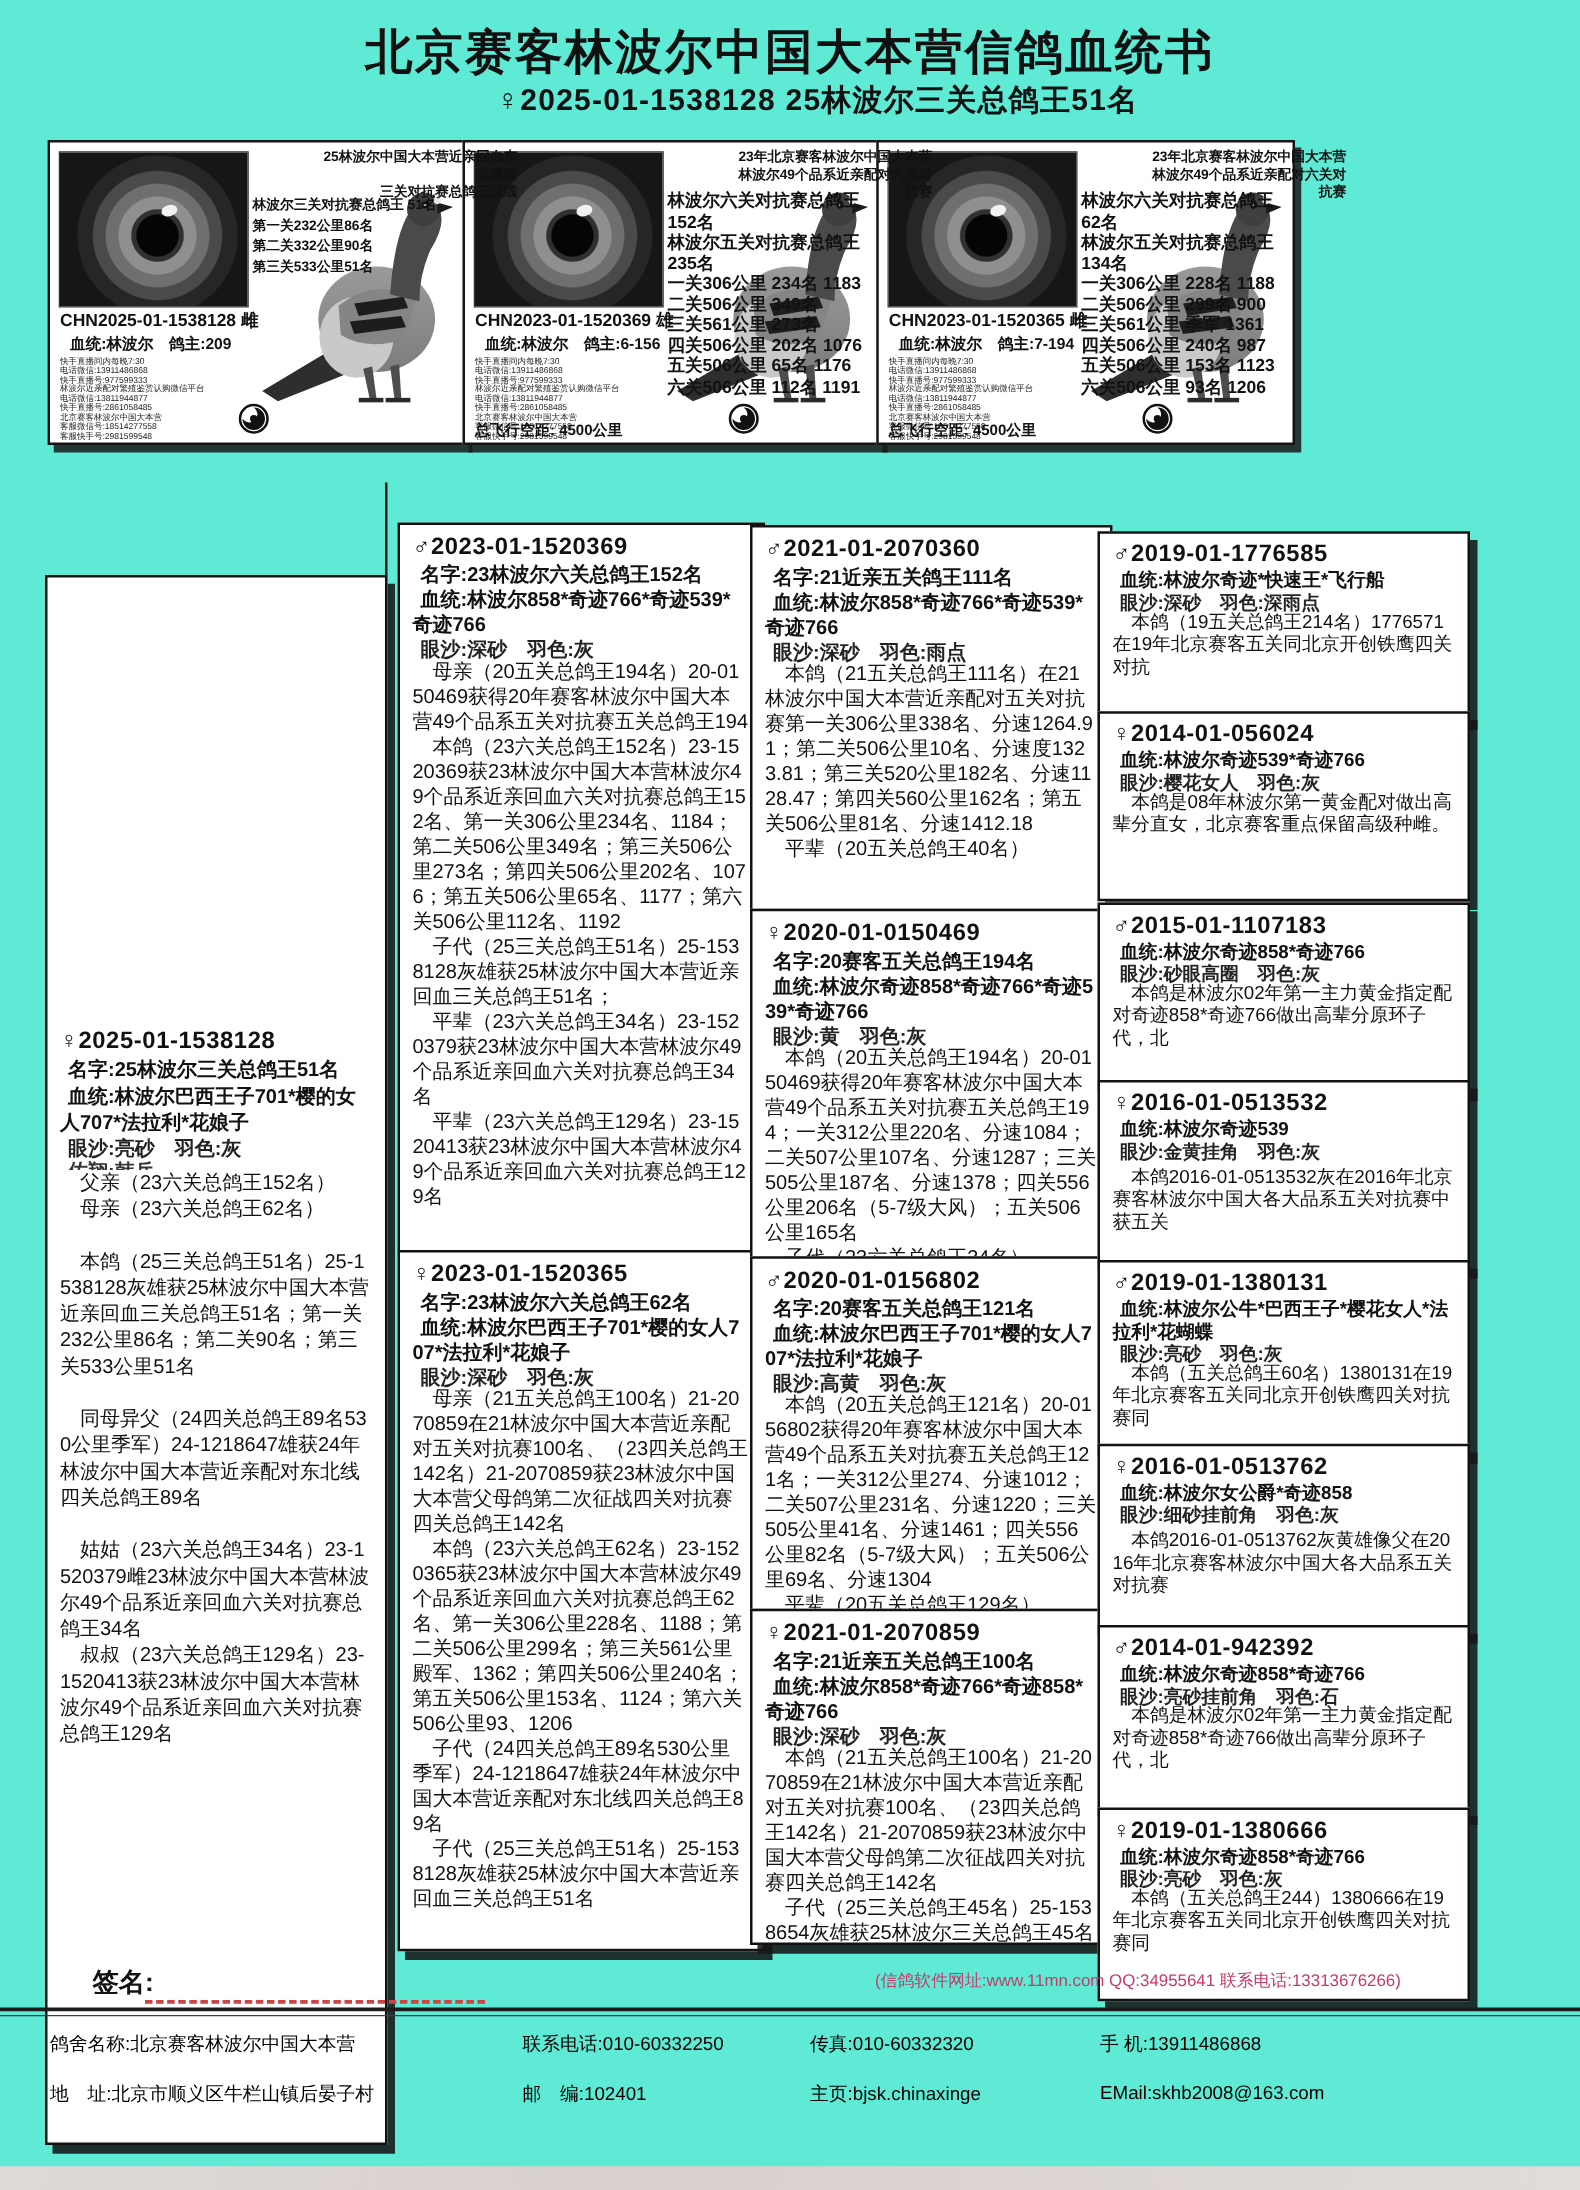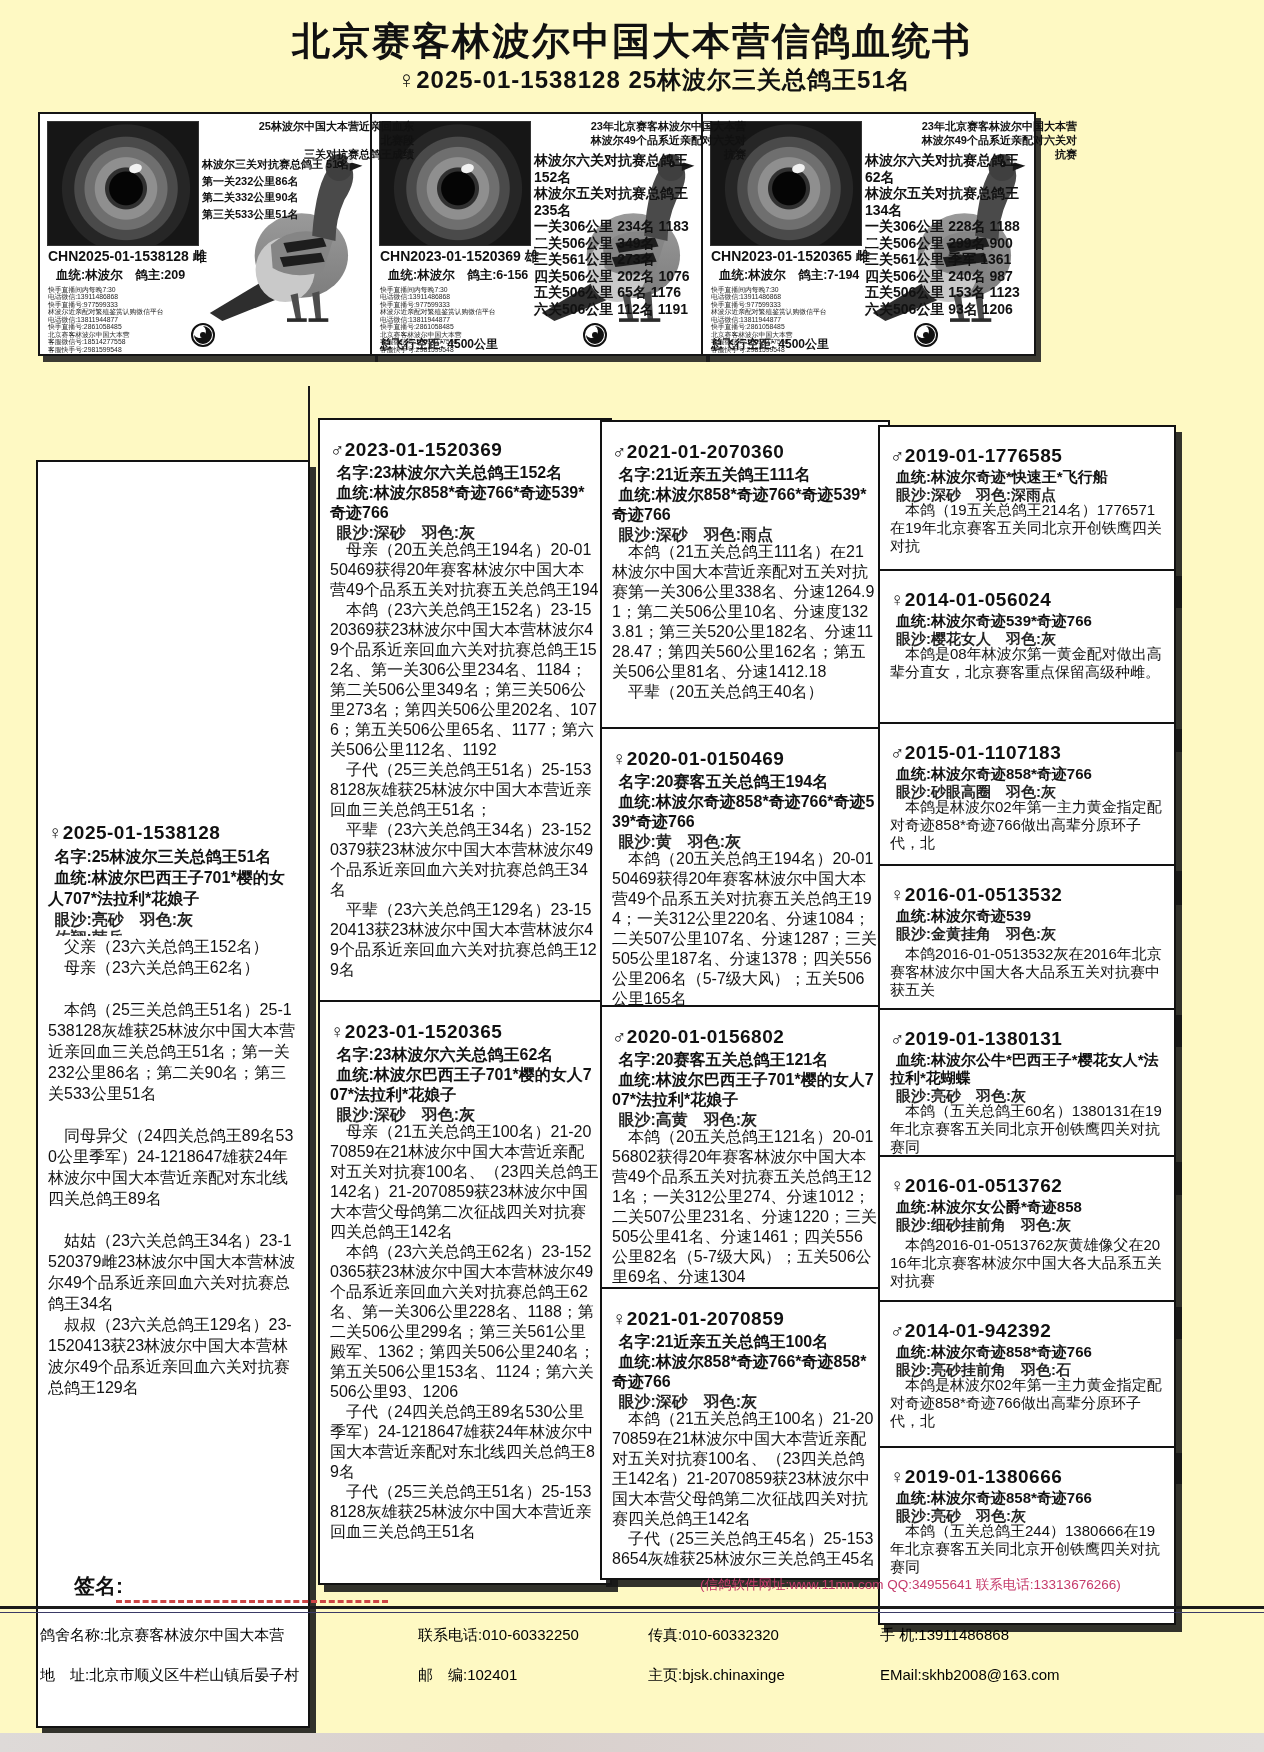--- a/index.html
+++ b/index.html
@@ -1,16 +1,16 @@
 <!DOCTYPE html>
 <html><head>
 <meta charset="utf-8">
 <style>
   html,body{margin:0;padding:0;background:#e9e7e4;}
-  .page{position:relative;width:1264px;height:1752px;background:#fef9c3;overflow:hidden;
+  .page{position:relative;width:1264px;height:1752px;background:#5eead4;overflow:hidden;
         font-family:"Liberation Sans","DejaVu Sans",sans-serif;color:#111;}
   .title{position:absolute;left:0;top:16px;width:1264px;text-align:center;
          font-size:38px;font-weight:900;letter-spacing:2px;}
   .subtitle{position:absolute;left:0;top:64px;width:1264px;text-align:center;
             font-size:24px;font-weight:bold;letter-spacing:1px;padding-left:22px;}
   .pre{white-space:pre-line;}
   
   .card{position:absolute;top:112px;width:331px;height:240px;background:#fff;
         border:2px solid #151515;box-shadow:5px 6px 0 rgba(25,25,25,.85);}
   .eye{position:absolute;left:7px;top:7px;width:150px;height:123px;border:1px solid #333;
@@ -26,21 +26,21 @@
   .card-r.big{font-size:11px;line-height:1.5;top:42px;}
   .card-ring{position:absolute;left:8px;top:134px;font-size:14px;font-weight:bold;z-index:2;}
   .card-blood{position:absolute;left:16px;top:153px;font-size:12.5px;font-weight:bold;z-index:2;}
   .card-contacts{position:absolute;left:8px;top:172px;width:172px;font-size:6.8px;
           line-height:1.1;color:#1c1c1c;z-index:2;}
   .card-range{position:absolute;left:8px;top:222px;font-size:12px;font-weight:bold;z-index:2;}
   .pigeon-wrap{position:absolute;left:168px;top:12px;width:158px;height:214px;z-index:1;}
   .logo-wrap{position:absolute;left:150px;top:208px;width:26px;height:26px;z-index:2;}
   
   .box{position:absolute;background:#fff;border:2px solid #121212;
-       box-shadow:6px 7px 0 rgba(22,22,22,.88);padding:18px 10px;overflow:hidden;
+       box-shadow:6px 7px 0 rgba(22,22,22,.88);padding:6px 10px;overflow:hidden;
        word-break:break-all;}
   .bring{font-size:19px;font-weight:bold;letter-spacing:.5px;margin:2px 0 3px 0;}
   .bname,.bblood{font-weight:bold;text-indent:.4em;}
   .beye{font-weight:bold;text-indent:.4em;margin-bottom:-3px;opacity:.92;}
   .bclip{font-weight:bold;text-indent:.4em;height:9px;overflow:hidden;opacity:.85;}
   .g23{font-size:16px;line-height:20px;}
   .g34{font-size:15px;line-height:18px;}
   .subject-box{font-size:16px;line-height:21px;padding-top:358px;}
   .vline{position:absolute;left:308px;top:386px;width:2px;height:1158px;background:#1a1a1a;}
   

